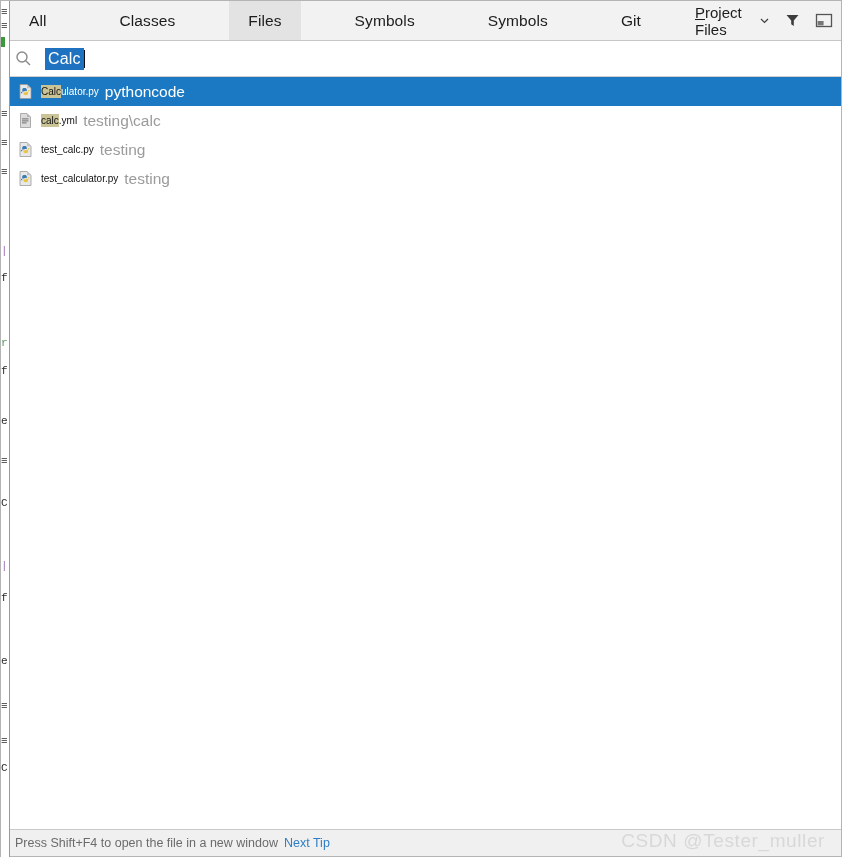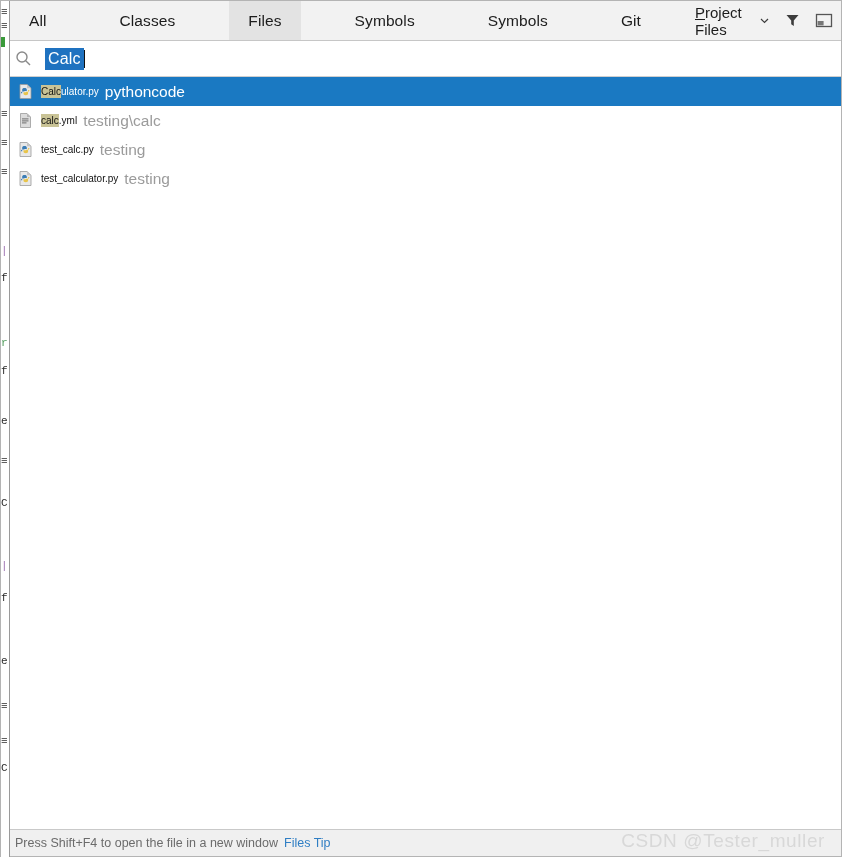--- a/index.html
+++ b/index.html
@@ -330,18 +330,18 @@
         </svg>
       </span>
       <span class="fname">test_calculator.py</span>
       <span class="floc">testing</span>
     </div>
 
   </div>
 
   <div class="statusbar">
     <span class="status-text">Press Shift+F4 to open the file in a new window</span>
-    <span class="status-link">Files Tip</span>
+    <span class="status-link">Next Tip</span>
   </div>
 
   <div class="watermark">CSDN @Tester_muller</div>
 
 </div>
 
 </body></html>

